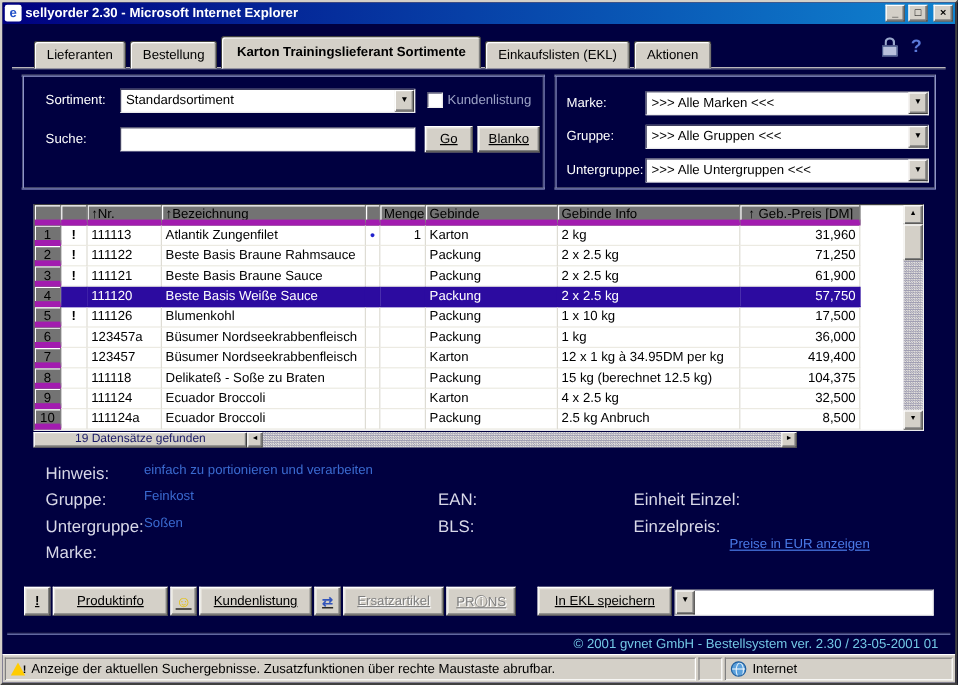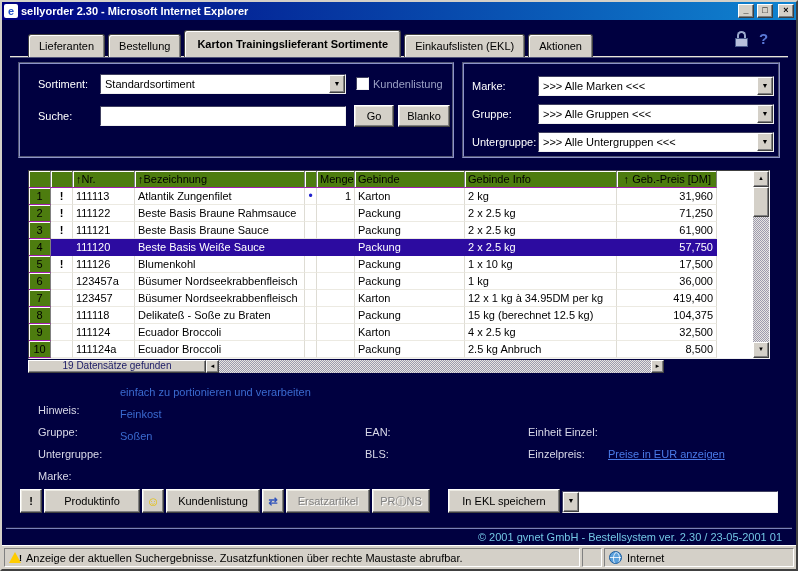--- a/index.html
+++ b/index.html
@@ -53,42 +53,42 @@
   .dd-btn i{ font-style:normal; font-size:7px; line-height:16px; display:block; }
   .dd-static{ position:static; height:22px; align-self:center; }
 
   .textbox{ position:absolute; height:20px; background:#fff; border:1px solid;
     border-color:#404060 #f0f0f0 #f0f0f0 #404060; font:11px "Liberation Sans",sans-serif; padding:0 4px; }
   .checkbox{ position:absolute; width:13px; height:13px; background:#fff; border:1px solid;
     border-color:#404060 #f0f0f0 #f0f0f0 #404060; }
 
   .btn{ background:#d4d0c8; border:1px solid; border-color:#fff #404040 #404040 #fff;
     box-shadow:inset -1px -1px 0 #808080, inset 1px 1px 0 #eceae2;
-    font:11px "Liberation Sans",sans-serif; color:#000; text-align:center; padding:0; margin:0; }
+    font:11px "Liberation Sans",sans-serif; color:#000; text-align:center; padding:0; margin:0;text-decoration:underline; }
   .btn.abs{ position:absolute; height:22px; }
   .btn.disabled{ color:#808080; text-shadow:1px 1px 0 #fff; }
 
   
   .datatable{ position:absolute; top:150px; left:26px; width:742px; height:189px;
     border:1px solid; border-color:#404040 #f0f0f0 #f0f0f0 #404040; display:flex; background:#fff; }
   .t-main{ width:724px; display:flex; flex-direction:column; }
   .t-header,.t-row{ display:flex; height:17px; flex:none; }
   .c{ flex:none; height:17px; padding:0 3px; line-height:16px; font-size:11px;
     white-space:nowrap; overflow:hidden; border-right:1px solid #dedcd4; border-bottom:1px solid #eceae2; color:#000; }
   .c.num{ width:22px; text-align:center; }
   .c.flag{ width:22px; text-align:center; font-weight:bold; }
   .c.nr{ width:62px; }
   .c.bez{ width:170px; }
   .c.dot{ width:12px; padding:0; text-align:center; color:#2222cc; font-size:12px; }
   .c.menge{ width:38px; text-align:right; }
   .c.gebinde{ width:110px; }
   .c.info{ width:152px; }
   .c.preis{ width:100px; text-align:right; }
-  .t-header .c, .t-row .c.num{ background:#4d7c0f; border-right:1px solid #808080;
-    border-bottom:1px solid #a21caf; box-shadow:inset 1px 1px 0 #fff; }
+  .t-header .c, .t-row .c.num{ background:#737373; border-right:1px solid #808080;
+    border-bottom:5px solid #a21caf; box-shadow:inset 1px 1px 0 #fff; }
   .t-header .c.preis{ padding-right:5px; }
   .t-row.selected .c:not(.num){ background:#2c0ba0; color:#fff;
     border-right-color:#2c0ba0; border-bottom-color:#2c0ba0; }
   .t-row.selected .c.dot{ color:#fff; }
 
   .vscroll{ width:16px; display:flex; flex-direction:column; }
   .sbtn{ height:16px; flex:none; background:#d4d0c8; border:1px solid; border-color:#fff #404040 #404040 #fff;
     box-shadow:inset -1px -1px 0 #808080; font-size:6px; line-height:13px; text-align:center; }
   .sthumb{ height:30px; flex:none; background:#d4d0c8; border:1px solid; border-color:#fff #404040 #404040 #fff;
     box-shadow:inset -1px -1px 0 #808080; }
@@ -96,21 +96,21 @@
 
   
   .found-bar{ position:absolute; top:340px; left:26px; width:636px; height:13px; display:flex; }
   .fb-thumb{ width:178px; flex:none; background:#d4d0c8; border:1px solid; border-color:#fff #404040 #404040 #fff;
     box-shadow:inset -1px -1px 0 #808080; text-align:center; font-size:10px; line-height:10px; color:#1a1a66; }
   .fb-btn{ width:13px; flex:none; background:#d4d0c8; border:1px solid; border-color:#fff #404040 #404040 #fff;
     box-shadow:inset -1px -1px 0 #808080; font-size:6px; line-height:10px; text-align:center; }
   .fb-track{ flex:1; background:repeating-conic-gradient(#e8e6e0 0% 25%, #9c9ab0 25% 50%) 0 0/2px 2px; }
 
   
-  .d-label{ position:absolute; color:#d8d8e8; font-size:11px; white-space:nowrap;margin-top:18px; }
+  .d-label{ position:absolute; color:#d8d8e8; font-size:14px; white-space:nowrap; }
   .d-value{ position:absolute; color:#3a6ad0; font-size:11px; white-space:nowrap; }
   .d-link{ position:absolute; color:#4a7ae8; font-size:11px; text-decoration:underline; white-space:nowrap; cursor:pointer; }
 
   
   .button-row{ position:absolute; top:469px; left:18px; right:18px; height:25px; display:flex; gap:2px; }
   .btn.tb{ height:24px; flex:none; }
   .spacer{ flex:1; }
   .smiley{ color:#e6c000; font-size:13px; }
   .exc{ font-weight:bold; }
   .swap{ color:#3355bb; font-weight:bold; }

